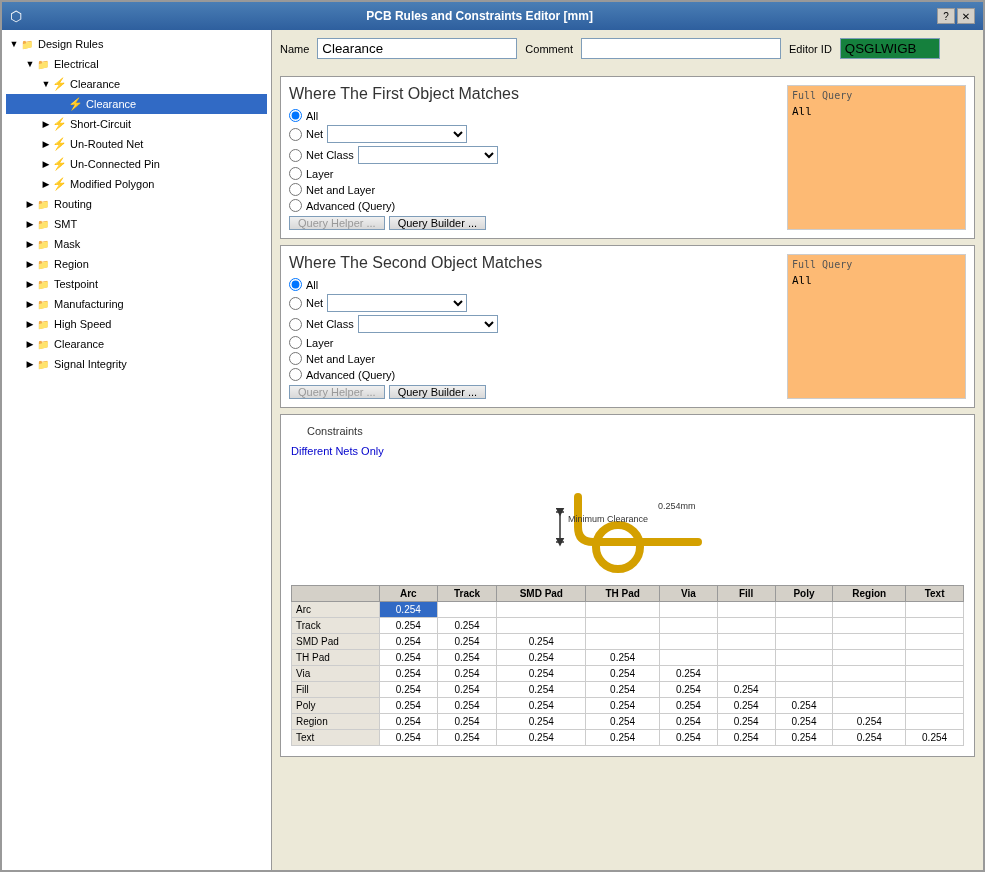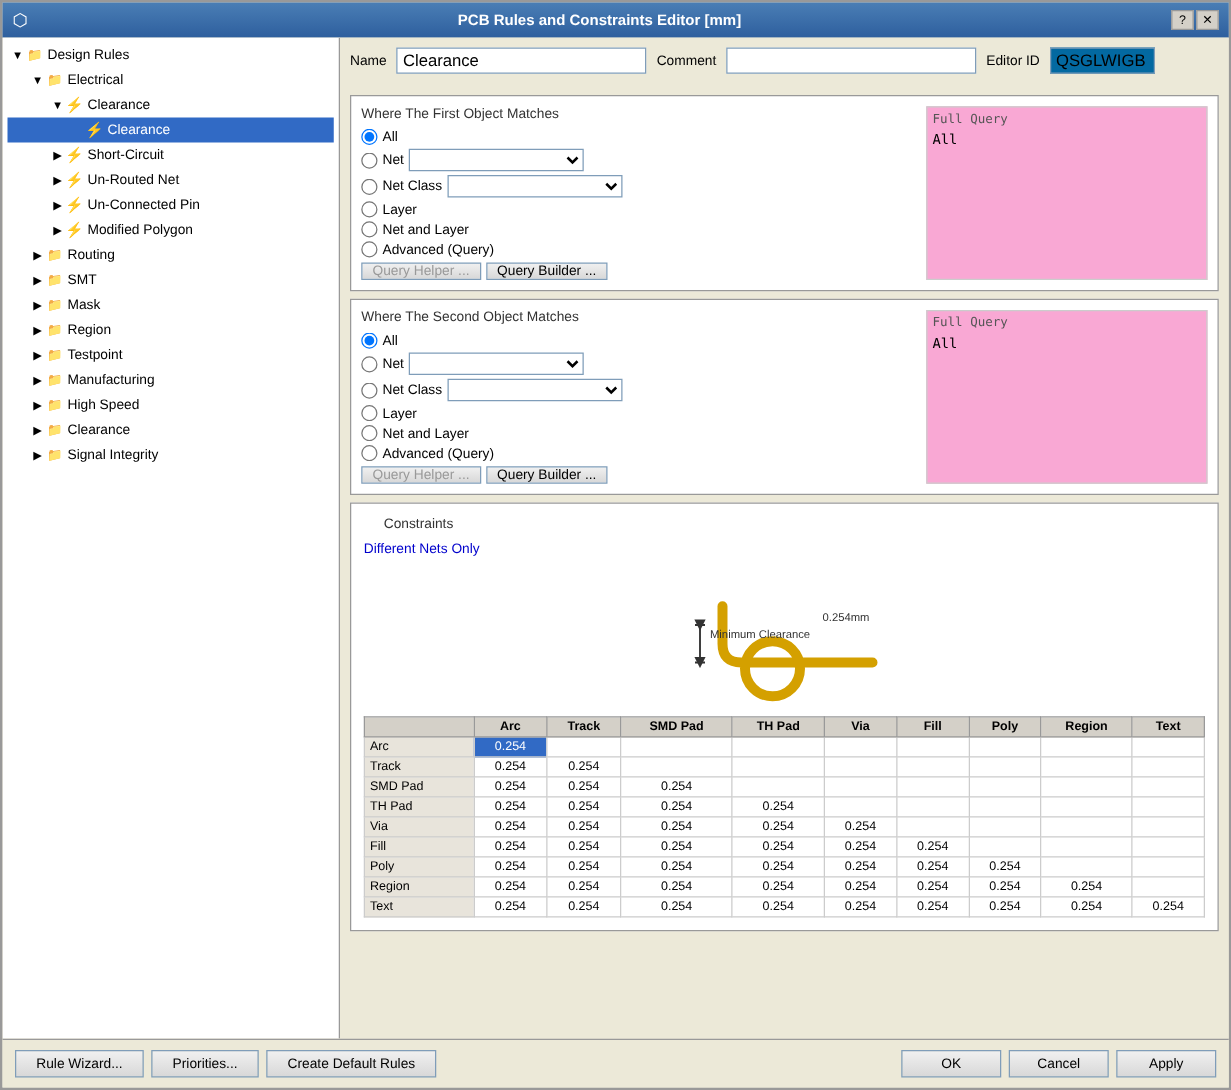--- a/index.html
+++ b/index.html
@@ -28,27 +28,27 @@
     .indent2 { padding-left: 32px; }
     .indent3 { padding-left: 48px; }
     
     
     .right-panel { flex: 1; background: #ece9d8; padding: 8px; overflow-y: auto; }
     
     .name-row { display: flex; align-items: center; gap: 8px; margin-bottom: 17px; }
     .name-row label { font-size: 11px; }
     .name-input { border: 1px solid #7f9db9; padding: 2px 4px; background: white; width: 200px; }
     .comment-input { border: 1px solid #7f9db9; padding: 2px 4px; background: white; width: 200px; }
-    .uniqueid-input { border: 1px solid #7f9db9; padding: 2px 4px; background: #0369a1; width: 84px; }
+    .uniqueid-input { border: 1px solid #7f9db9; padding: 2px 4px; background: #15803d; width: 100px; }
     
     .match-section { background: white; border: 1px solid #999; padding: 8px; margin-bottom: 6px; display: flex; gap: 0; }
     .match-left { flex: 1; }
-    .match-right { width: 225px; background: #f9a8d4; border: 1px solid #ccc; padding: 4px; font-family: monospace; font-size: 11px; }
-    
-    .match-title { font-size: 11px; margin-bottom: 6px; color: #333; }
+    .match-right { width: 179px; background: #fdba74; border: 1px solid #ccc; padding: 4px; font-family: monospace; font-size: 11px; }
+    
+    .match-title { font-size: 16px; margin-bottom: 6px; color: #333; }
     
     .radio-row { display: flex; align-items: center; gap: 4px; margin: 3px 0; }
     .radio-row input[type=radio] { margin: 0; }
     .radio-row select { border: 1px solid #7f9db9; padding: 1px 2px; background: white; font-size: 11px; width: 140px; }
     
     .query-btn { border: 1px solid #7f9db9; padding: 0 8px; background: linear-gradient(to bottom, #f0f0f0, #d8d8d8); cursor: pointer; font-size: 11px; }
     .query-btn:disabled { color: #999; }
     
     .buttons-row { display: flex; gap: 4px; margin-top: 4px; }
     
@@ -476,25 +476,13 @@
               <td>0.254</td>
               <td>0.254</td>
             </tr>
           </tbody>
         </table>
 
       </div>
     </div>
   </div>
 
-  <div class="bottom-bar">
-    <div class="bottom-left">
-      <button class="bottom-btn">Rule Wizard...</button>
-      <button class="bottom-btn">Priorities...</button>
-      <button class="bottom-btn">Create Default Rules</button>
-    </div>
-    <div class="bottom-right">
-      <button class="bottom-btn">OK</button>
-      <button class="bottom-btn">Cancel</button>
-      <button class="bottom-btn apply-btn">Apply</button>
-    </div>
-  </div>
 </div>
 
 </body></html>

